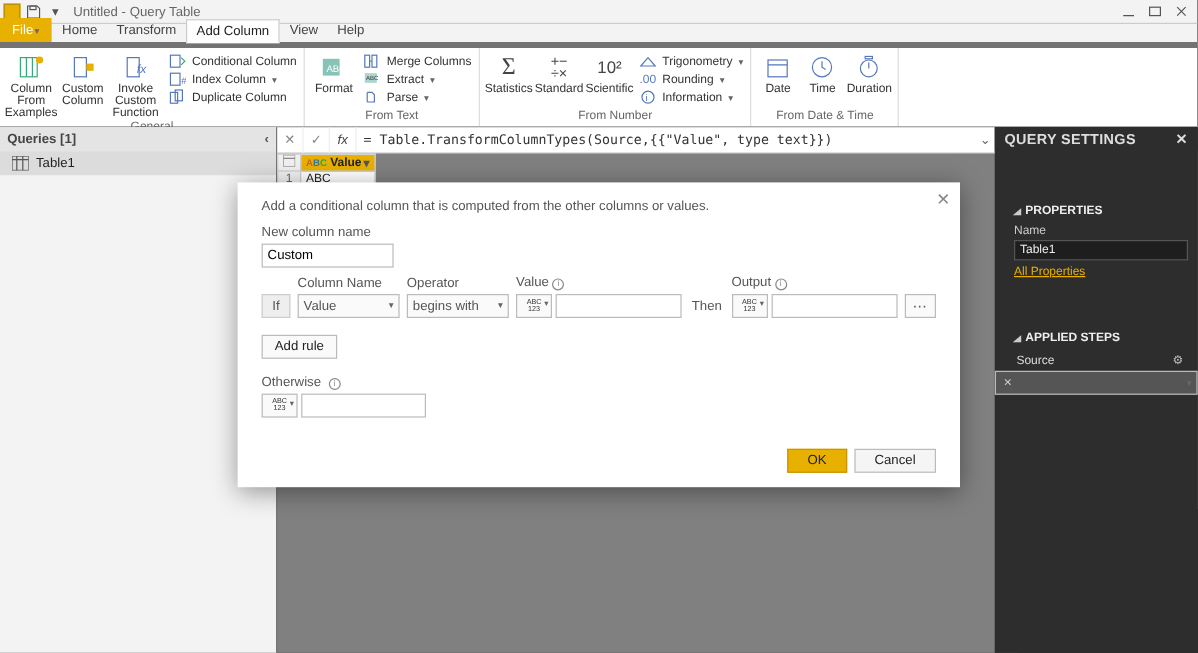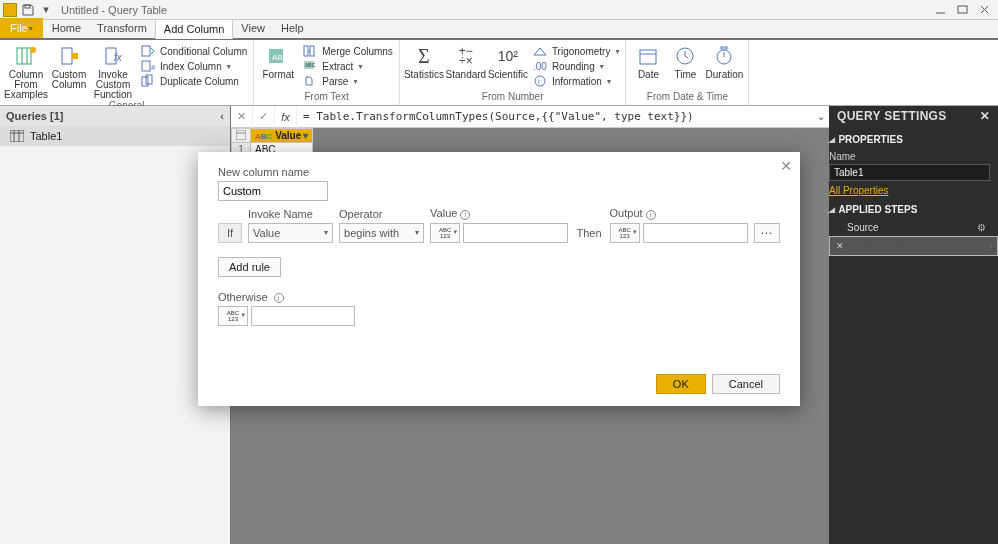--- a/index.html
+++ b/index.html
@@ -6,21 +6,21 @@
   body { margin:0; width:998px; height:544px; background:#4a4a4a; overflow:hidden; font-size:11px; color:#222; }
   
   .titlebar { height:20px; background:#f3f3f3; display:flex; align-items:center; padding:0 3px; border-bottom:1px solid #ccc; }
   .title-app { width:14px; height:14px; background:#e8b000; border:1px solid #b58a00; margin-right:2px; }
   .qat-btn { width:18px; height:16px; display:flex; align-items:center; justify-content:center; color:#555; }
   .title-text { margin-left:6px; color:#666; font-size:11px; }
   .title-spacer { flex:1; }
   .win-btn { width:22px; height:16px; display:flex; align-items:center; justify-content:center; color:#555; }
   .win-btn svg { width:11px; height:11px; }
   
-  .tabs { height:20px; background:#f3f3f3; display:flex; align-items:flex-end; padding-left:0; border-bottom:2px solid #737373;}
+  .tabs { height:20px; background:#f3f3f3; display:flex; align-items:flex-end; padding-left:0; border-bottom:5px solid #737373;}
   .file-btn { background:#e8b000; color:#fff; height:20px; padding:0 10px; display:flex; align-items:center; font-size:11px; margin-right:1px;}
   .tab { height:20px; padding:0 8px; display:flex; align-items:center; font-size:11px; color:#444; }
   .tab.active { background:#fff; border:1px solid #ccc; border-bottom:1px solid #fff; color:#222; margin-bottom:-1px;text-align:center;}
   
   .ribbon { height:66px; background:#fff; border-bottom:1px solid #aaa; display:flex; }
   .rgroup { border-right:1px solid #ddd; padding:2px 4px 0 4px; display:flex; flex-direction:column; justify-content:space-between;}
   .rgroup .btns { display:flex; gap:2px; }
   .rgroup .grpname { text-align:center; font-size:10px; color:#666; height:14px;}
   .rbig { display:flex; flex-direction:column; align-items:center; width:44px; padding-top:2px; gap:2px;}
   .rbig span { font-size:10px; text-align:center; line-height:10px; color:#333; }
@@ -45,21 +45,21 @@
   
   .grid { position:absolute; top:22px; left:231px; right:169px; bottom:0; background:#808080; }
   .gtable { background:#fff; border-collapse:collapse; }
   .gtable th, .gtable td { border:1px solid #ccc; font-size:10px; height:14px; padding:0 4px; text-align:left;}
   .gtable th { background:#f0f0f0; }
   .gtable th.valcol { background:#e8b000; color:#222; }
   .rowhdr { width:14px; text-align:center !important; background:#f0f0f0; color:#666; }
   
   .settings { position:absolute; top:0; right:0; width:169px; bottom:0; background:#2d2d2d; color:#ddd; }
   .settings-hdr { height:20px; background:#2d2d2d; display:flex; align-items:center; justify-content:space-between; padding:0 8px; font-size:12px; font-weight:bold; letter-spacing:0.3px;}
-  .settings-sec { padding:4px 8px 0 0; }
+  .settings-sec { padding:4px 8px 0 16px;margin-top:36px; }
   .sec-title { font-size:10px; font-weight:bold; color:#eee; padding:4px 0; display:flex; align-items:center; gap:4px;}
   .sec-title::before { content:"◢"; font-size:7px; color:#ccc; transform:scaleX(1.2);}
   .prop-lbl { font-size:10px; color:#ccc; margin:2px 0;}
   .prop-input { width:100%; background:#1e1e1e; border:1px solid #555; color:#eee; font-size:10px; padding:2px 4px; height:17px;}
   .link { color:#e8b000; font-size:10px; text-decoration:underline; margin-top:4px; display:inline-block;}
   .step { font-size:10px; padding:3px 12px 3px 18px; display:flex; align-items:center; justify-content:space-between;}
   .step.sel { background:#555; }
   .step .gear { color:#bbb; font-size:10px;}
   .step .x { position:absolute; left:6px; color:#ccc; font-size:9px;}
   .steps-wrap .step { position:relative; }
@@ -392,31 +392,32 @@
       <div class="step sel">
         <span class="x">✕</span>
         <span>Changed Type</span>
       </div>
     </div>
   </div>
 </div>
 
 <div class="dialog">
   <div class="dclose">✕</div>
+  <div class="sub">Add a conditional column that is computed from the other columns or values.</div>
 
   <div class="lbl">New column name</div>
   <input class="txt" style="width: 110px;" value="Custom">
 
   <div class="rule">
     <div class="col" style="width:24px">
         <div style="height:14px"></div>
         <div class="if-chip">If</div>
       </div>
     <div class="col" style="width:86px">
-      <div class="lbl">Invoke Name</div>
+      <div class="lbl">Column Name</div>
       <div class="sel">
           <span>Value</span>
         </div>
     </div>
     <div class="col" style="width:86px">
       <div class="lbl">Operator</div>
       <div class="sel">
           <span>begins with</span>
         </div>
     </div>

